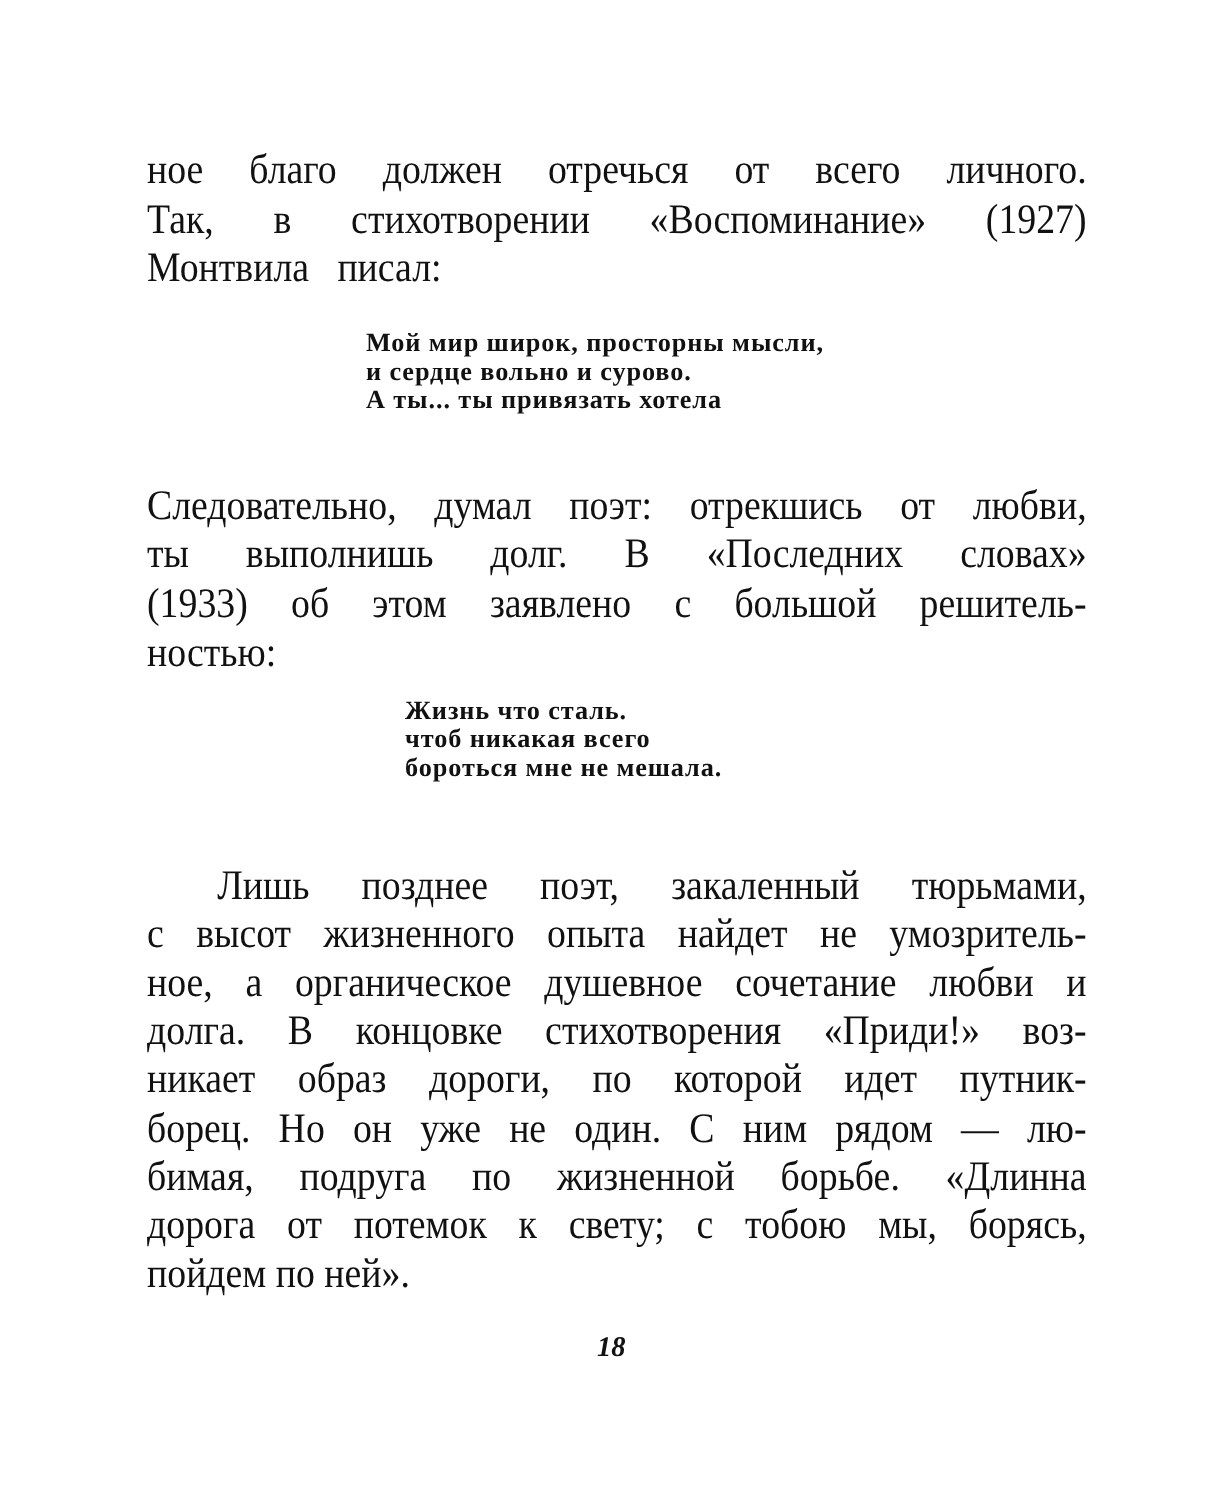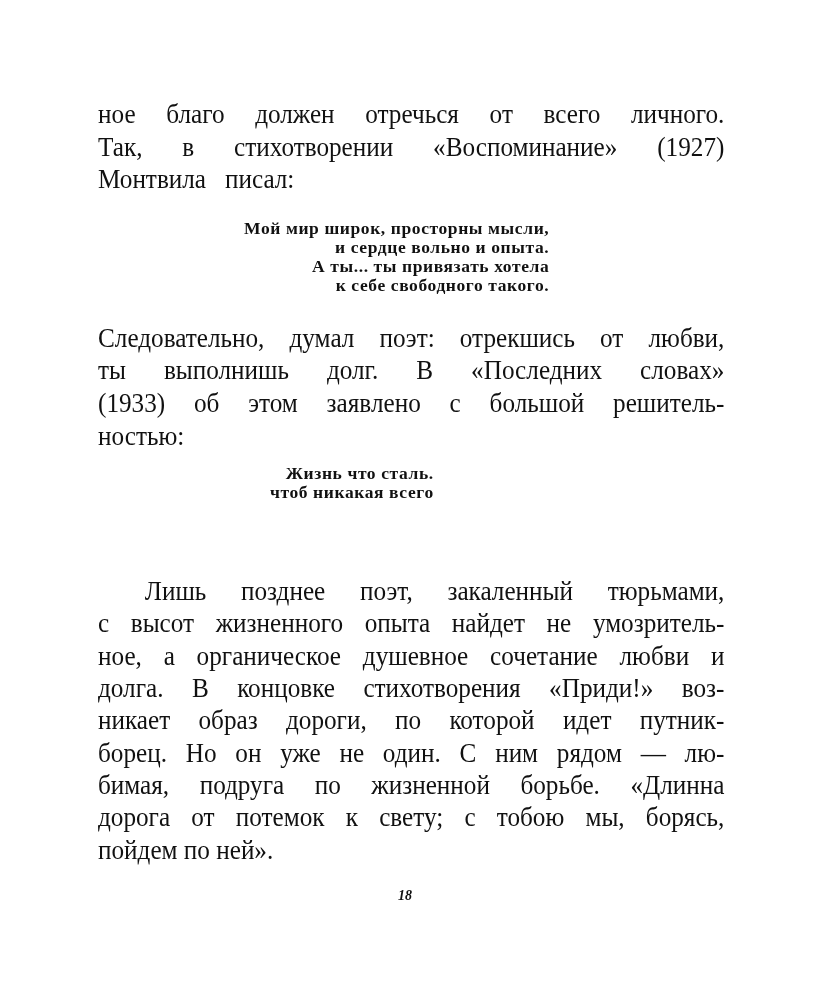--- a/index.html
+++ b/index.html
@@ -8,51 +8,51 @@
   .prose-line {
     position: absolute; left: 98px; width: 626px;
     font-family: "Liberation Serif", serif; font-size: 28px; line-height: 32px;
     text-align: justify; text-align-last: justify; white-space: nowrap;
     transform: scaleX(0.9); transform-origin: left center;
     width: 696px;
   }
   .prose-line.last { text-align-last: left; }
   .prose-line.indent { padding-left: 52px; box-sizing: border-box; }
   .verse { position: absolute; font-family: "Liberation Serif", serif; font-weight: bold; font-size: 17.5px; line-height: 19px; letter-spacing: 0.6px; }
-  .verse div { white-space: nowrap; text-align: right; }
-  .page-number { position: absolute; left: 398px; top: 888px; font-family: "Liberation Serif", serif; font-style: italic; font-weight: bold; font-size: 14px; }
+  .verse div { white-space: nowrap; }
+  .page-number { position: absolute; left: 398px; top: 888px; font-family: "Liberation Serif", serif; font-style: italic; font-weight: bold; font-size: 19px; }
 </style>
 </head>
 <body>
 
 <div class="page">
 
   <div>
     <div class="prose-line" style="top:98px">ное благо должен отречься от всего личного.</div>
     <div class="prose-line" style="top:131px">Так, в стихотворении «Воспоминание» (1927)</div>
     <div class="prose-line last" style="top:163px; word-spacing:14px">Монтвила писал:</div>
   </div>
 
   <div class="verse" style="left:244px; top:219px">
     <div>Мой мир широк, просторны мысли,</div>
-    <div>и сердце вольно и опыта.</div>
+    <div>и сердце вольно и сурово.</div>
     <div>А ты... ты привязать хотела</div>
-    <div>к себе свободного такого.</div>
   </div>
 
   <div>
     <div class="prose-line" style="top:322px">Следовательно, думал поэт: отрекшись от любви,</div>
     <div class="prose-line" style="top:354px">ты выполнишь долг. В «Последних словах»</div>
     <div class="prose-line" style="top:387px">(1933) об этом заявлено с большой решитель-</div>
     <div class="prose-line last" style="top:420px">ностью:</div>
   </div>
 
   <div class="verse" style="left:270px; top:464px">
     <div>Жизнь что сталь.</div>
     <div>чтоб никакая всего</div>
+    <div>бороться мне не мешала.</div>
   </div>
 
   <div>
     <div class="prose-line indent" style="top:575px">Лишь позднее поэт, закаленный тюрьмами,</div>
     <div class="prose-line" style="top:607px">с высот жизненного опыта найдет не умозритель-</div>
     <div class="prose-line" style="top:640px">ное, а органическое душевное сочетание любви и</div>
     <div class="prose-line" style="top:672px">долга. В концовке стихотворения «Приди!» воз-</div>
     <div class="prose-line" style="top:704px">никает образ дороги, по которой идет путник-</div>
     <div class="prose-line" style="top:737px">борец. Но он уже не один. С ним рядом — лю-</div>
     <div class="prose-line" style="top:769px">бимая, подруга по жизненной борьбе. «Длинна</div>

